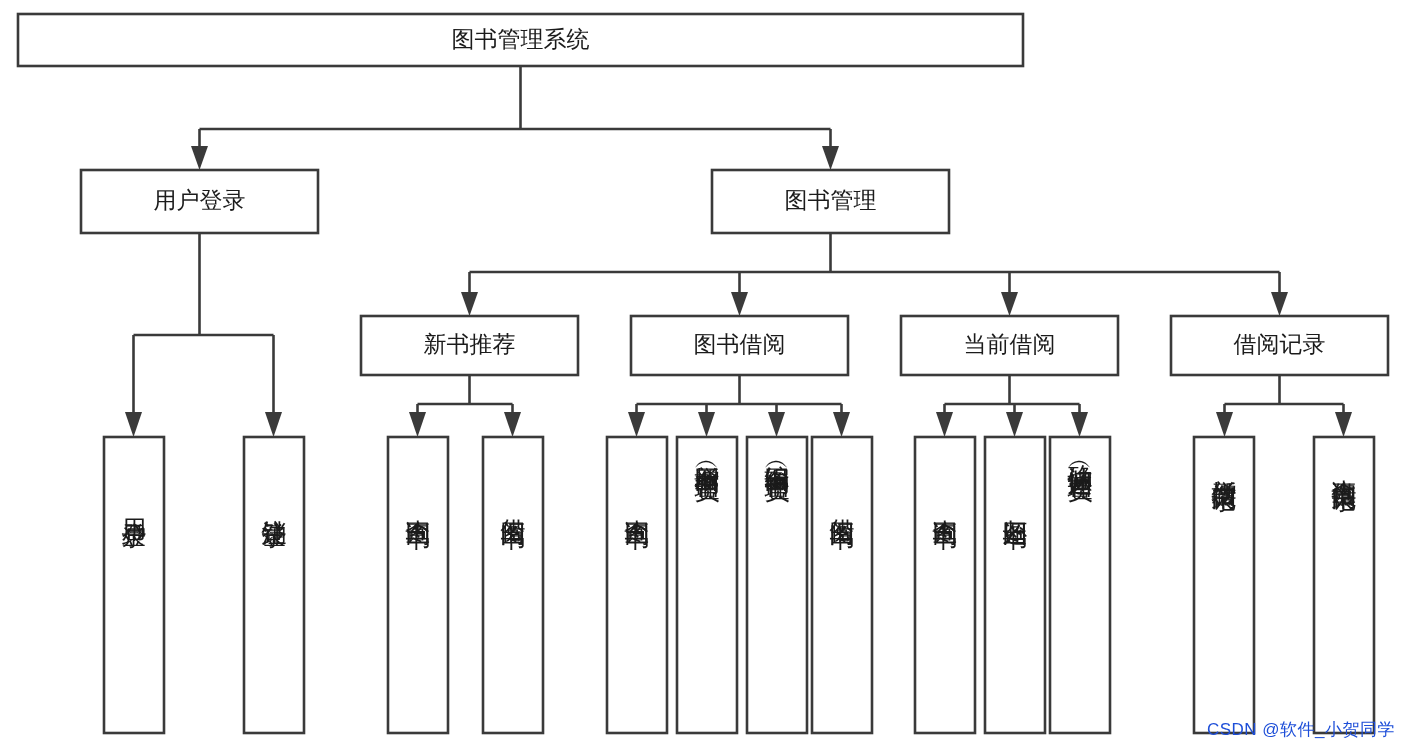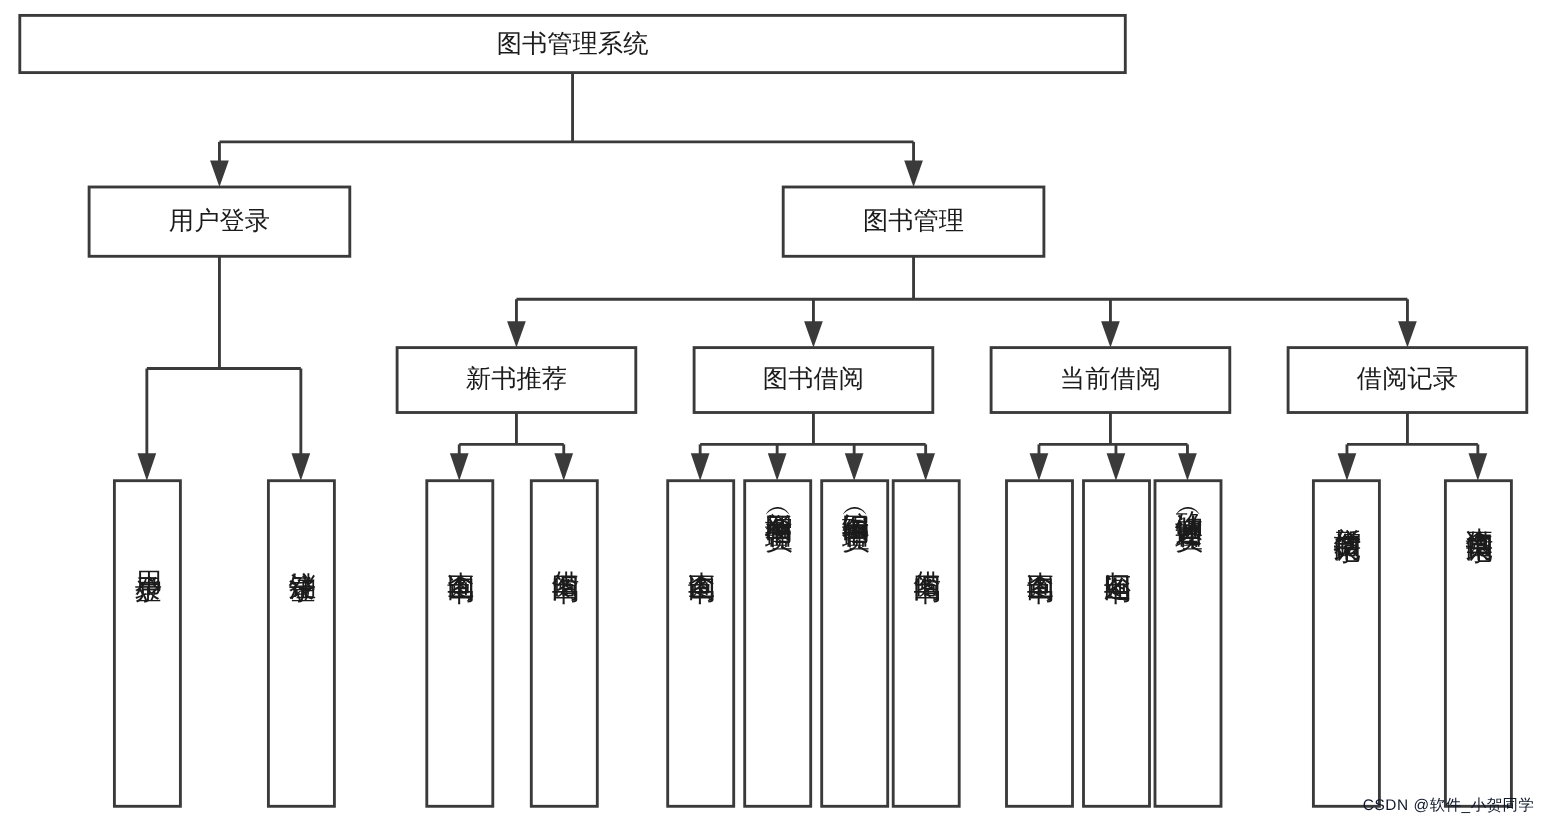--- a/index.html
+++ b/index.html
@@ -63,22 +63,22 @@
     line-height: 1.0;
     letter-spacing: 2px;
     color: #1b1b1b;
     white-space: nowrap;
   }
   #watermark {
     position: absolute;
     right: 10px;
     bottom: 6px;
     font-family: "Liberation Sans", "DejaVu Sans", sans-serif;
-    font-size: 14px;
-    color: #0f172a;
+    font-size: 17px;
+    color: #1d4ed8;
     letter-spacing: 0.5px;
     white-space: nowrap;
   }
 </style>
 </head>
 <body>
 
 <div id="diagram-root">
 
   <svg class="flow" viewBox="0 0 1405 747">

